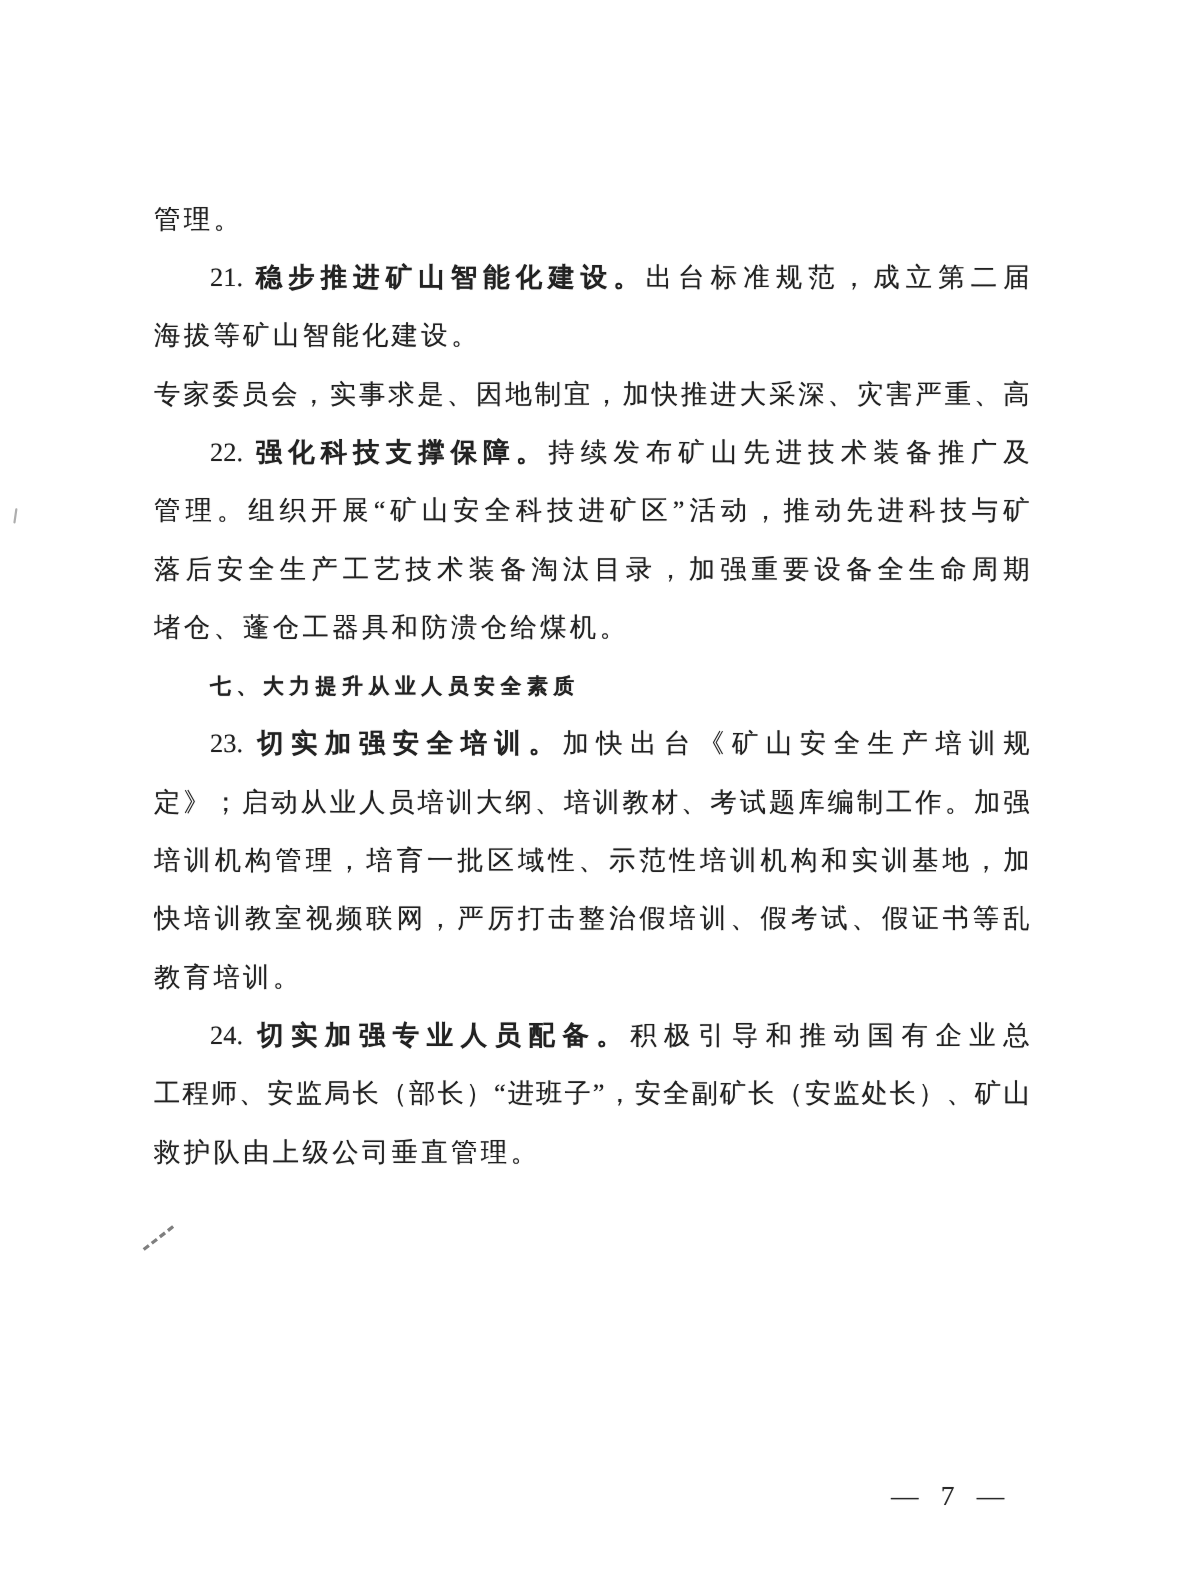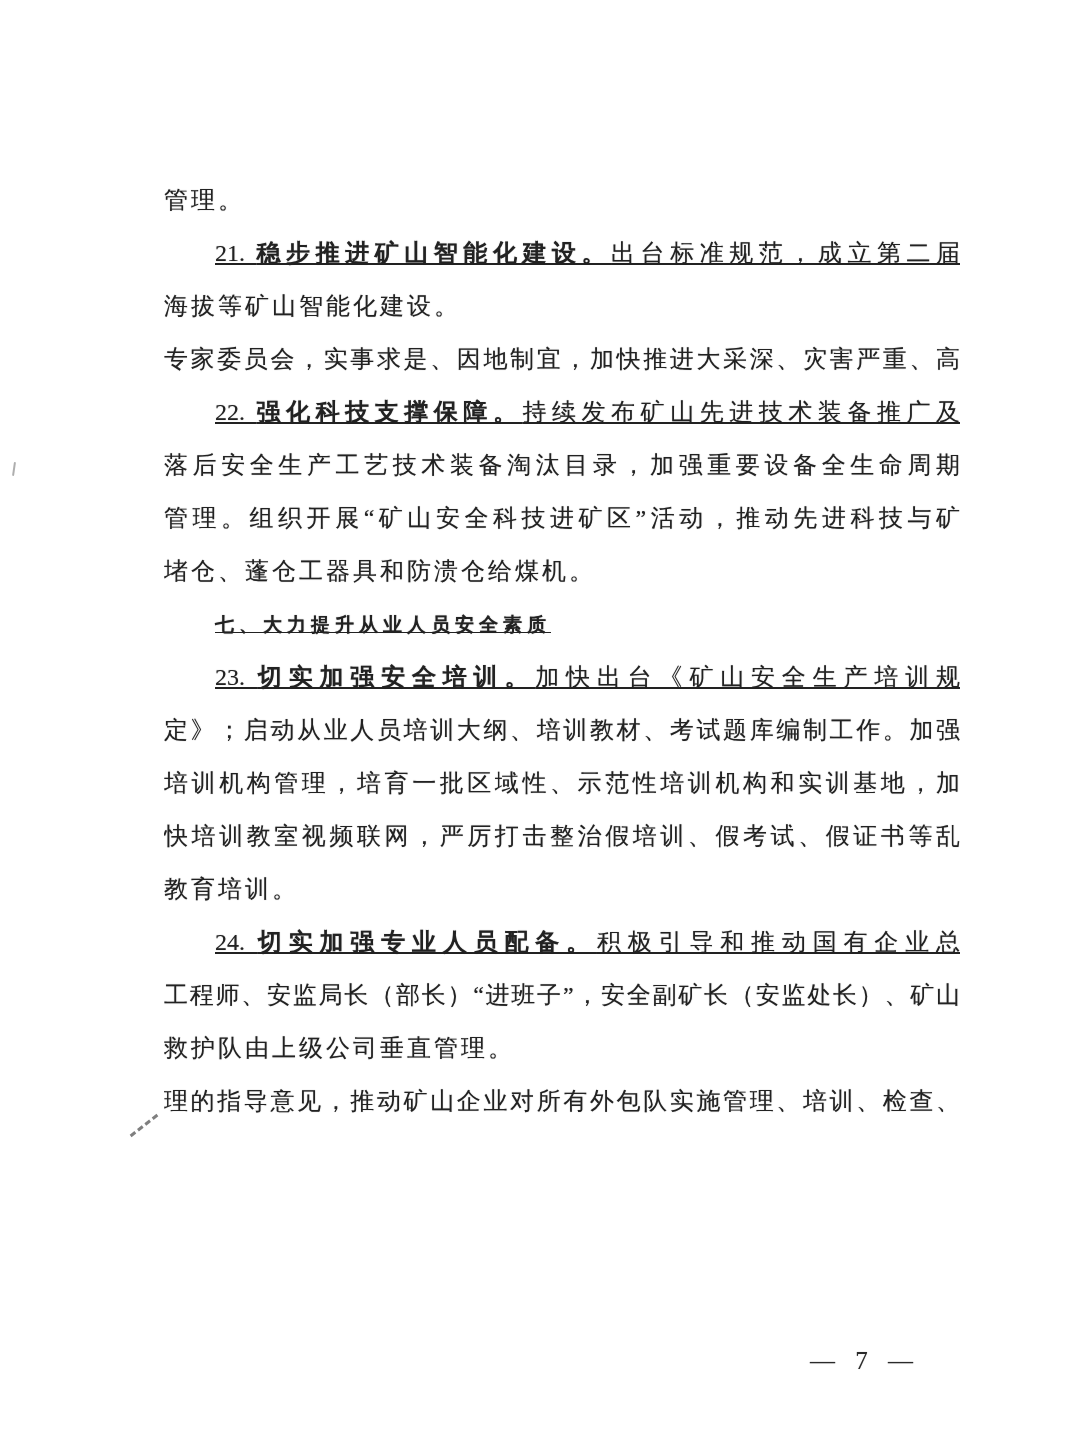--- a/index.html
+++ b/index.html
@@ -9,42 +9,42 @@
     width: 1080px;
     height: 1434px;
     margin: 0 auto;
     background: #ffffff;
     overflow: hidden;
     font-family: "Liberation Serif", "DejaVu Serif", serif;
     color: #222222;
   }
   .text-block {
     position: absolute;
-    left: 164px;
+    left: 140px;
     top: 174px;
     width: 796px;
   }
   .line {
     height: 53px;
     line-height: 53px;
     font-size: 24px;
     text-shadow: 0 0 1px rgba(34,34,34,0.45);
     overflow: hidden;
   }
   .line.justify {
     text-align: justify;
     text-align-last: justify;
     text-justify: inter-character;
     letter-spacing: 0;
   }
   .line:not(.justify) {
     text-align: left;
     letter-spacing: 3px;
   }
-  .line.indent { text-indent: 51px; text-decoration: underline; }
+  .line.indent { text-indent: 51px; }
   .seg.bold { font-weight: 700; }
   .line.heading {
     font-family: "Liberation Sans", "DejaVu Sans", sans-serif;
     font-weight: 700;
     font-size: 19px;
     letter-spacing: 5px;
     text-shadow: 0 0 1px rgba(20,20,20,0.6);
   }
   .page-footer {
     position: absolute;
@@ -83,29 +83,28 @@
 <div class="page" style="background: rgb(255, 255, 255); color: rgb(34, 34, 34);">
   <div class="speck-mark"></div>
   <div class="pen-mark"></div>
 
   <div class="text-block">
       <div class="line"><span class="seg">管理。</span></div>
       <div class="line justify indent"><span class="seg">21. </span><span class="seg bold">稳步推进矿山智能化建设。</span><span class="seg">出台标准规范，成立第二届</span></div>
       <div class="line"><span class="seg">海拔等矿山智能化建设。</span></div>
       <div class="line justify"><span class="seg">专家委员会，实事求是、因地制宜，加快推进大采深、灾害严重、高</span></div>
       <div class="line justify indent"><span class="seg">22. </span><span class="seg bold">强化科技支撑保障。</span><span class="seg">持续发布矿山先进技术装备推广及</span></div>
+      <div class="line justify"><span class="seg">管理。组织开展“矿山安全科技进矿区”活动，推动先进科技与矿</span></div>
       <div class="line justify"><span class="seg">落后安全生产工艺技术装备淘汰目录，加强重要设备全生命周期</span></div>
-      <div class="line justify"><span class="seg">管理。组织开展“矿山安全科技进矿区”活动，推动先进科技与矿</span></div>
       <div class="line"><span class="seg">堵仓、蓬仓工器具和防溃仓给煤机。</span></div>
       <div class="line indent heading"><span class="seg bold">七、大力提升从业人员安全素质</span></div>
       <div class="line justify indent"><span class="seg">23. </span><span class="seg bold">切实加强安全培训。</span><span class="seg">加快出台《矿山安全生产培训规</span></div>
       <div class="line justify"><span class="seg">定》；启动从业人员培训大纲、培训教材、考试题库编制工作。加强</span></div>
       <div class="line justify"><span class="seg">培训机构管理，培育一批区域性、示范性培训机构和实训基地，加</span></div>
       <div class="line justify"><span class="seg">快培训教室视频联网，严厉打击整治假培训、假考试、假证书等乱</span></div>
       <div class="line"><span class="seg">教育培训。</span></div>
       <div class="line justify indent"><span class="seg">24. </span><span class="seg bold">切实加强专业人员配备。</span><span class="seg">积极引导和推动国有企业总</span></div>
       <div class="line justify"><span class="seg">工程师、安监局长（部长）“进班子”，安全副矿长（安监处长）、矿山</span></div>
       <div class="line"><span class="seg">救护队由上级公司垂直管理。</span></div>
-      <div class="line justify"><span class="seg">理的指导意见，推动矿山企业对所有外包队实施管理、培训、检查、</span></div>
     </div>
 
   <div class="page-footer">— 7 —</div>
 </div>
 
 </body></html>

